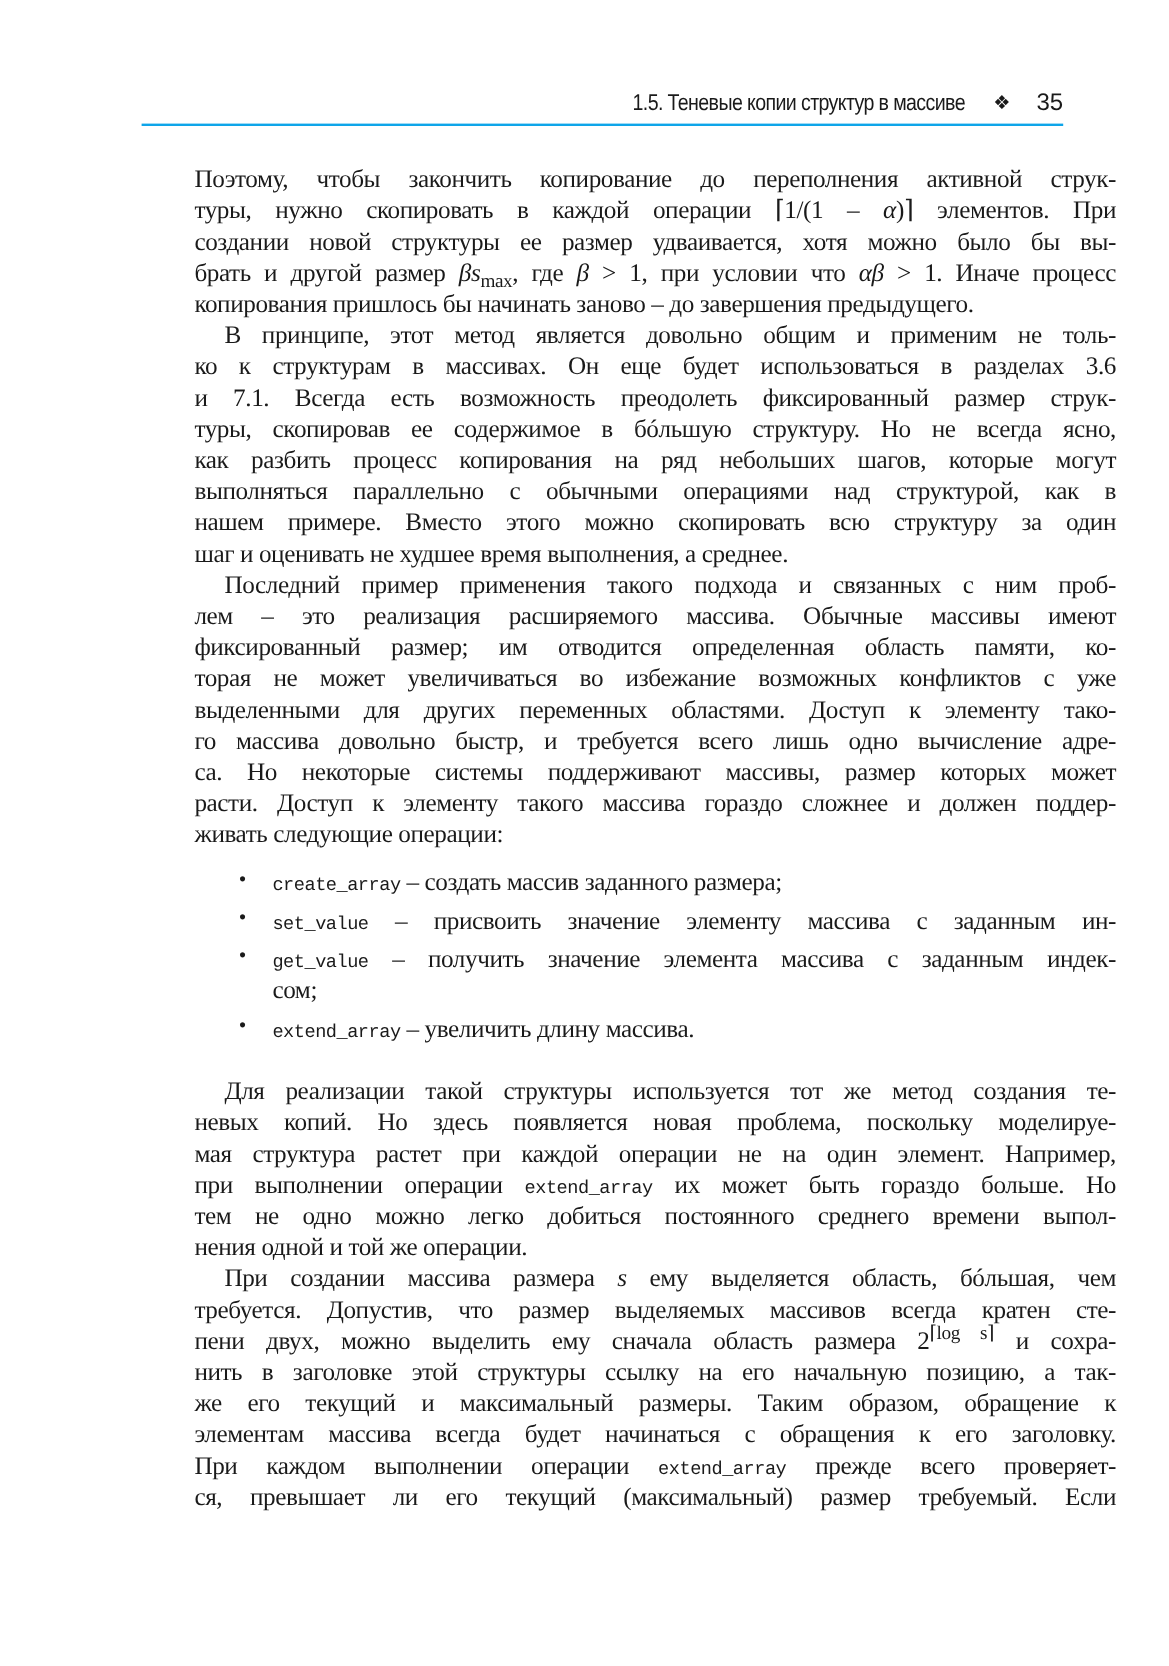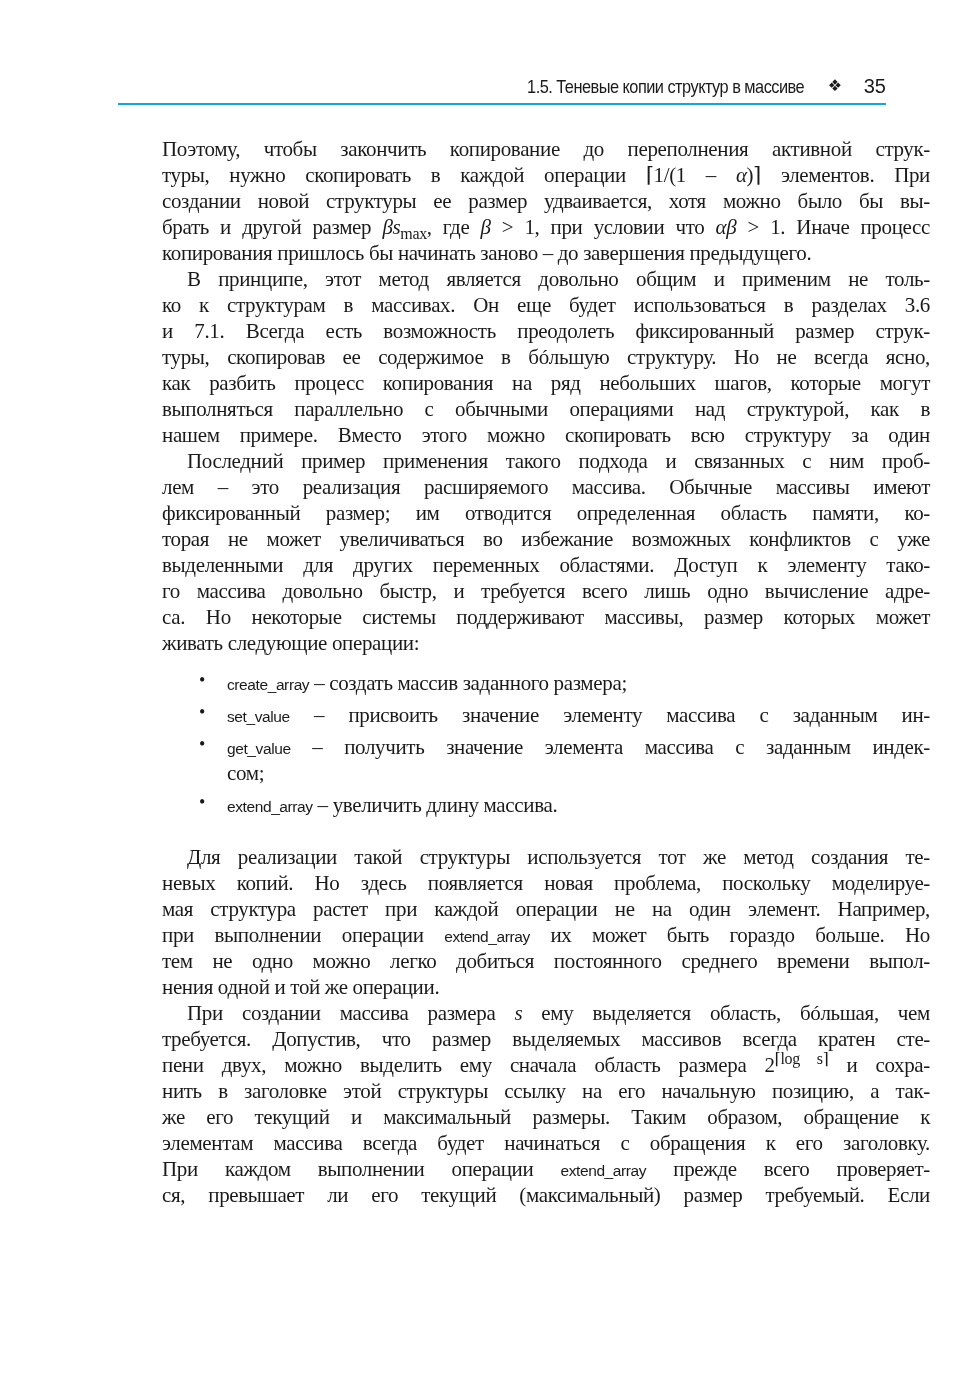--- a/index.html
+++ b/index.html
@@ -12,21 +12,21 @@
             letter-spacing: -0.6px; transform: scaleX(0.86); transform-origin: right center; }
   .header .orn { position: absolute; right: 44px; top: 3px; font-size: 16px; }
   .header .pgnum { position: absolute; right: 0; top: 2px;
             font-family: "Liberation Sans", "DejaVu Sans", sans-serif; font-size: 20px; font-weight: normal; }
   .body { position: absolute; left: 118px; top: 136px; width: 768px; margin-left: 44px; }
   .line { display: block; height: 26px; line-height: 26px; font-size: 21px;
           text-align: justify; text-align-last: justify; white-space: nowrap;
           letter-spacing: -0.35px; overflow: visible; }
   .line.last { text-align-last: left; }
   .line.indent { padding-left: 25px; }
-  .code { font-family: Liberation Sans, sans-serif; font-size: 15.5px; letter-spacing: -0.4px; }
+  .code { font-family: Liberation Mono, monospace; font-size: 15.5px; letter-spacing: -0.4px; }
   .it { font-style: italic; }
   sub, sup { font-size: 16px; line-height: 0; }
   .list { margin: 14px 0 14px 0; }
   .li { position: relative; padding-left: 65px; }
   .li .bullet { position: absolute; left: 37px; top: 0; font-size: 18px; }
   .li .line { width: 703px; }
   .gap-after-list { height: 12px; }
 </style>
 </head>
 <body>
@@ -48,30 +48,32 @@
   </div>
 
   <div>
     <span class="line indent">В принципе, этот метод является довольно общим и применим не толь-</span>
     <span class="line">ко к структурам в массивах. Он еще будет использоваться в разделах 3.6</span>
     <span class="line">и 7.1. Всегда есть возможность  преодолеть фиксированный размер струк-</span>
     <span class="line">туры, скопировав ее содержимое в бóльшую структуру. Но не всегда ясно,</span>
     <span class="line">как разбить процесс копирования на ряд небольших шагов, которые могут</span>
     <span class="line">выполняться параллельно с обычными операциями над структурой, как в</span>
     <span class="line">нашем примере. Вместо этого можно скопировать всю структуру за один</span>
+    <span class="line last">шаг и оценивать не худшее время выполнения, а среднее.</span>
   </div>
 
   <div>
     <span class="line indent">Последний пример применения такого подхода и связанных с ним проб-</span>
     <span class="line">лем – это  реализация расширяемого массива. Обычные массивы имеют</span>
     <span class="line">фиксированный размер; им отводится определенная область памяти, ко-</span>
     <span class="line">торая не может увеличиваться во избежание возможных конфликтов с уже</span>
     <span class="line">выделенными для других переменных областями. Доступ к элементу тако-</span>
     <span class="line">го массива довольно быстр, и требуется всего лишь одно вычисление адре-</span>
     <span class="line">са. Но некоторые системы поддерживают массивы, размер которых может</span>
+    <span class="line">расти. Доступ к элементу такого массива гораздо сложнее и должен поддер-</span>
     <span class="line last">живать следующие операции:</span>
   </div>
 
   <div class="list">
     <div class="li" style="margin-bottom:6px;">
       <span class="bullet">•</span>
       <span class="line last"><span class="code">create_array</span> <span>– создать массив заданного размера;</span></span>
     </div>
     <div class="li" style="margin-bottom:6px;">
       <span class="bullet">•</span>

